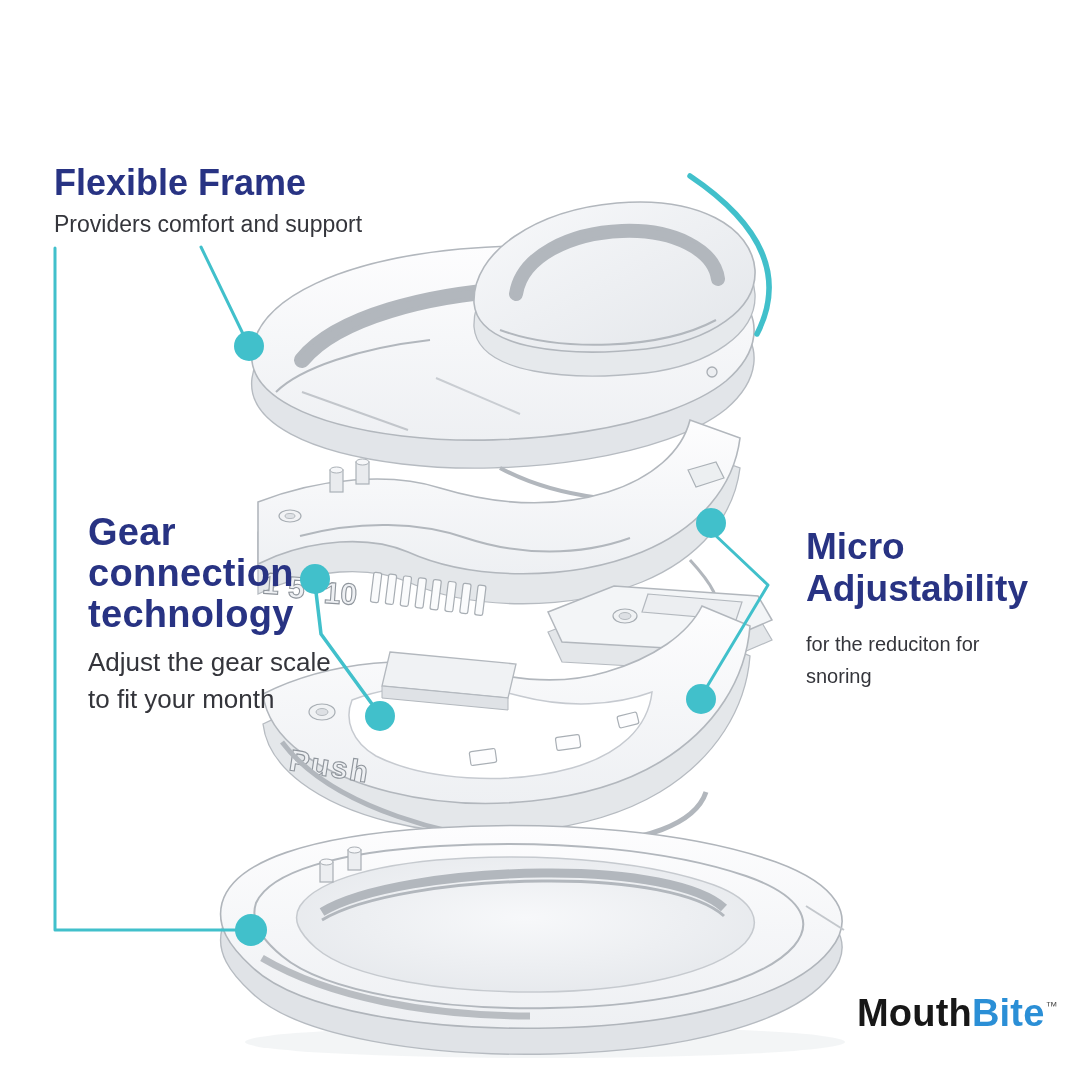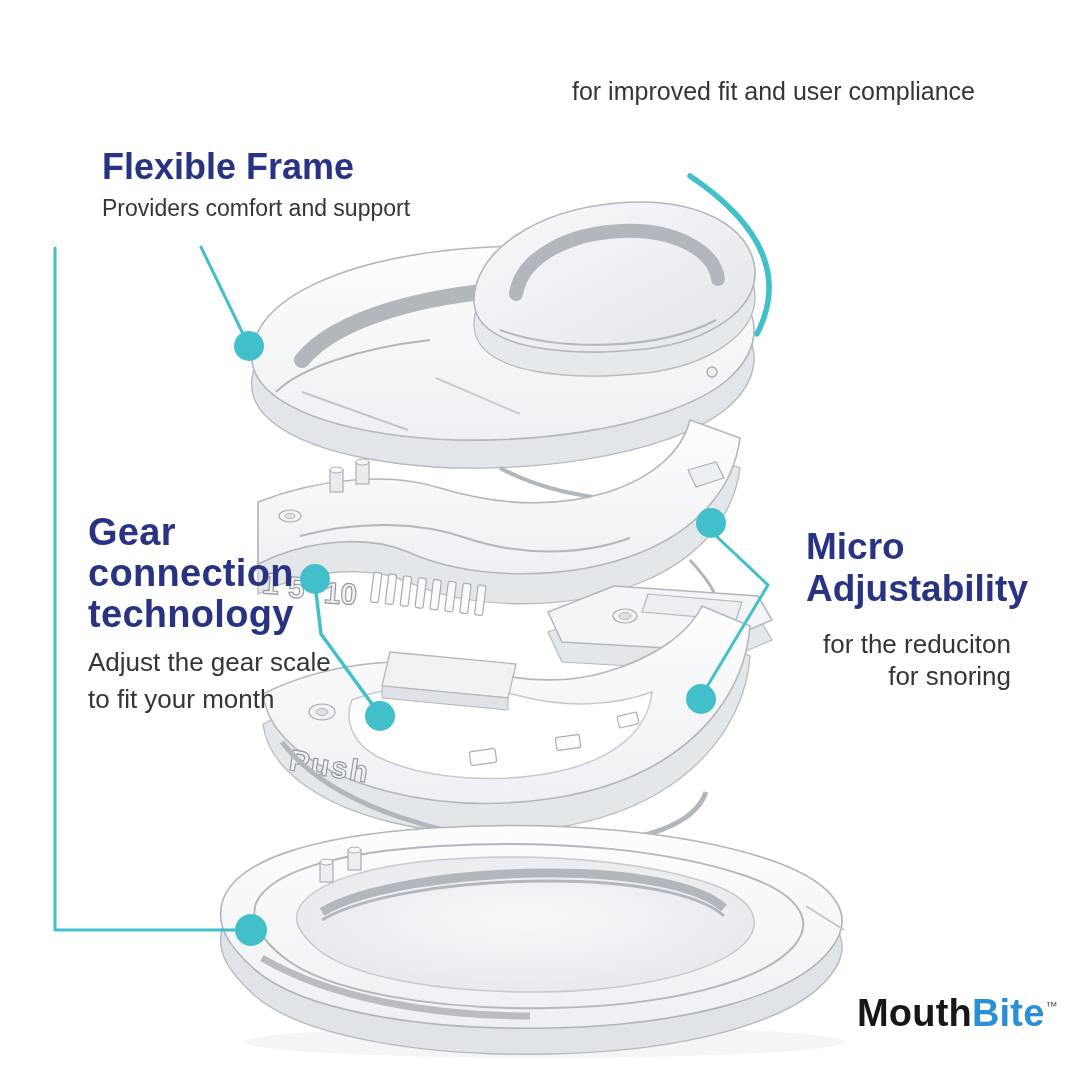--- a/index.html
+++ b/index.html
@@ -15,29 +15,29 @@
     position:relative;width:1080px;height:1080px;background:var(--bg);
     font-family:"Liberation Sans","DejaVu Sans",sans-serif;overflow:hidden;
   }
   .product-svg{position:absolute;left:0;top:0;width:1080px;height:1080px;}
   .callout{position:absolute;}
   .callout .title{color:var(--title-navy);font-weight:600;}
   .callout .sub{color:var(--body-text);font-weight:400;}
   .co-contours{left:572px;top:70px;}
   .co-contours .title{font-size:36px;line-height:42px;letter-spacing:.2px;}
   .co-contours .sub{font-size:25px;line-height:30px;margin-top:6px;}
-  .co-flexible{left:54px;top:146px;margin-left:48px;}
+  .co-flexible{left:54px;top:162px;}
   .co-flexible .title{font-size:36px;line-height:42px;}
   .co-flexible .sub{font-size:23px;line-height:30px;margin-top:5px;}
   .co-gear{left:88px;top:512px;width:260px;}
   .co-gear .title{font-size:38px;line-height:41px;letter-spacing:.3px;}
   .co-gear .sub{font-size:26px;line-height:37px;margin-top:9px;width:250px;}
   .co-micro{left:806px;top:526px;width:262px;}
   .co-micro .title{font-size:37px;line-height:42px;}
-  .co-micro .sub{font-size:26px;line-height:32px;margin-top:18px;width:205px;text-align:right;}
+  .co-micro .sub{font-size:20px;line-height:32px;margin-top:18px;width:205px;}
   .logo{position:absolute;left:857px;top:992px;font-size:38px;font-weight:600;letter-spacing:.2px;}
   .logo .l1{color:var(--logo-black);}
   .logo .l2{color:var(--logo-blue);text-align:right;}
   .logo .tm{color:#555;font-size:12px;font-weight:400;position:relative;top:-16px;left:1px;}
   
   .plastic-line{stroke:#b2b7bd;fill:none;}
   .teal-line{stroke:var(--teal);fill:none;}
   .teal-dot{fill:var(--teal);}
   .molded{fill:#eef0f3;stroke:#8f959c;stroke-width:1.1px;font-family:"Liberation Sans","DejaVu Sans",sans-serif;font-weight:700;}
 </style>
@@ -165,21 +165,20 @@
       <circle class="teal-dot" cx="249" cy="346" r="15"></circle>
       <circle class="teal-dot" cx="315" cy="579" r="15"></circle>
       <circle class="teal-dot" cx="380" cy="716" r="15"></circle>
       <circle class="teal-dot" cx="711" cy="523" r="15"></circle>
       <circle class="teal-dot" cx="701" cy="699" r="15"></circle>
       <circle class="teal-dot" cx="251" cy="930" r="16"></circle>
     </g>
   </svg>
 
   <div class="callout co-contours">
-    <div class="sub">for improved fit and user compliance</div>
   </div>
 
   <div class="callout co-flexible">
     <div class="title">Flexible Frame</div>
     <div class="sub">Providers comfort and support</div>
   </div>
 
   <div class="callout co-gear">
     <div class="title">Gear connection technology</div>
     <div class="sub">Adjust the gear scale to fit your month</div>

